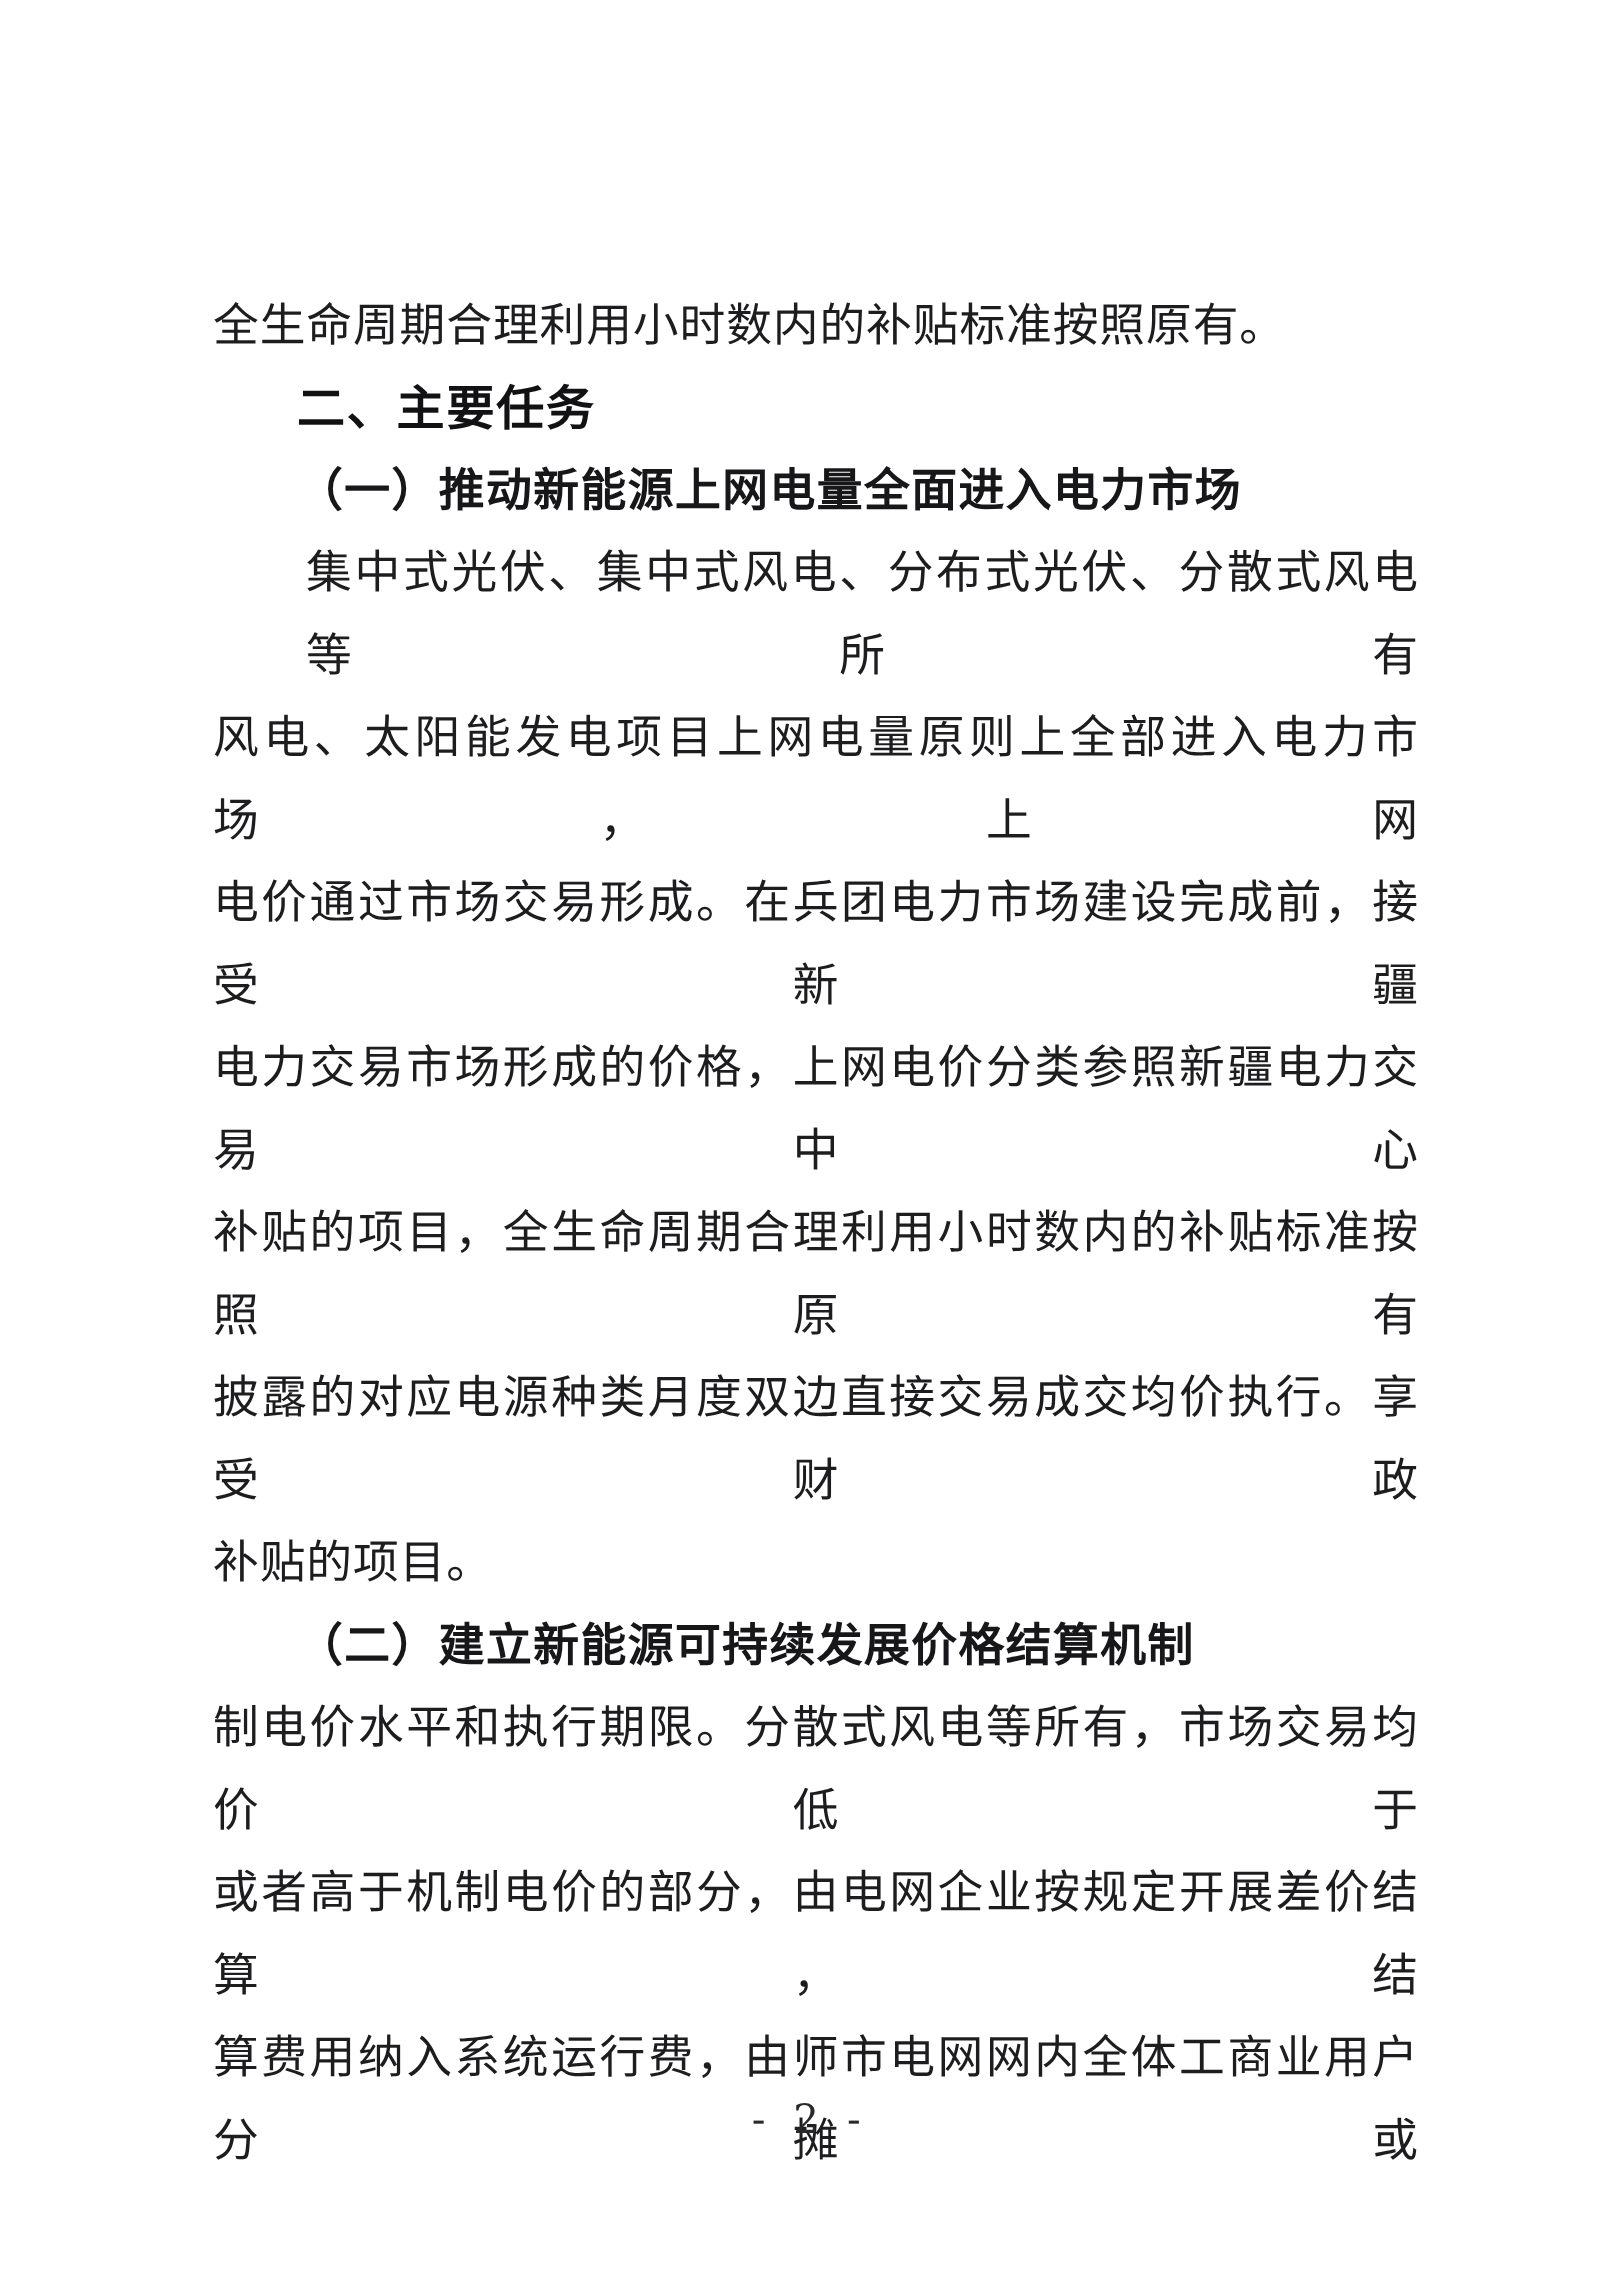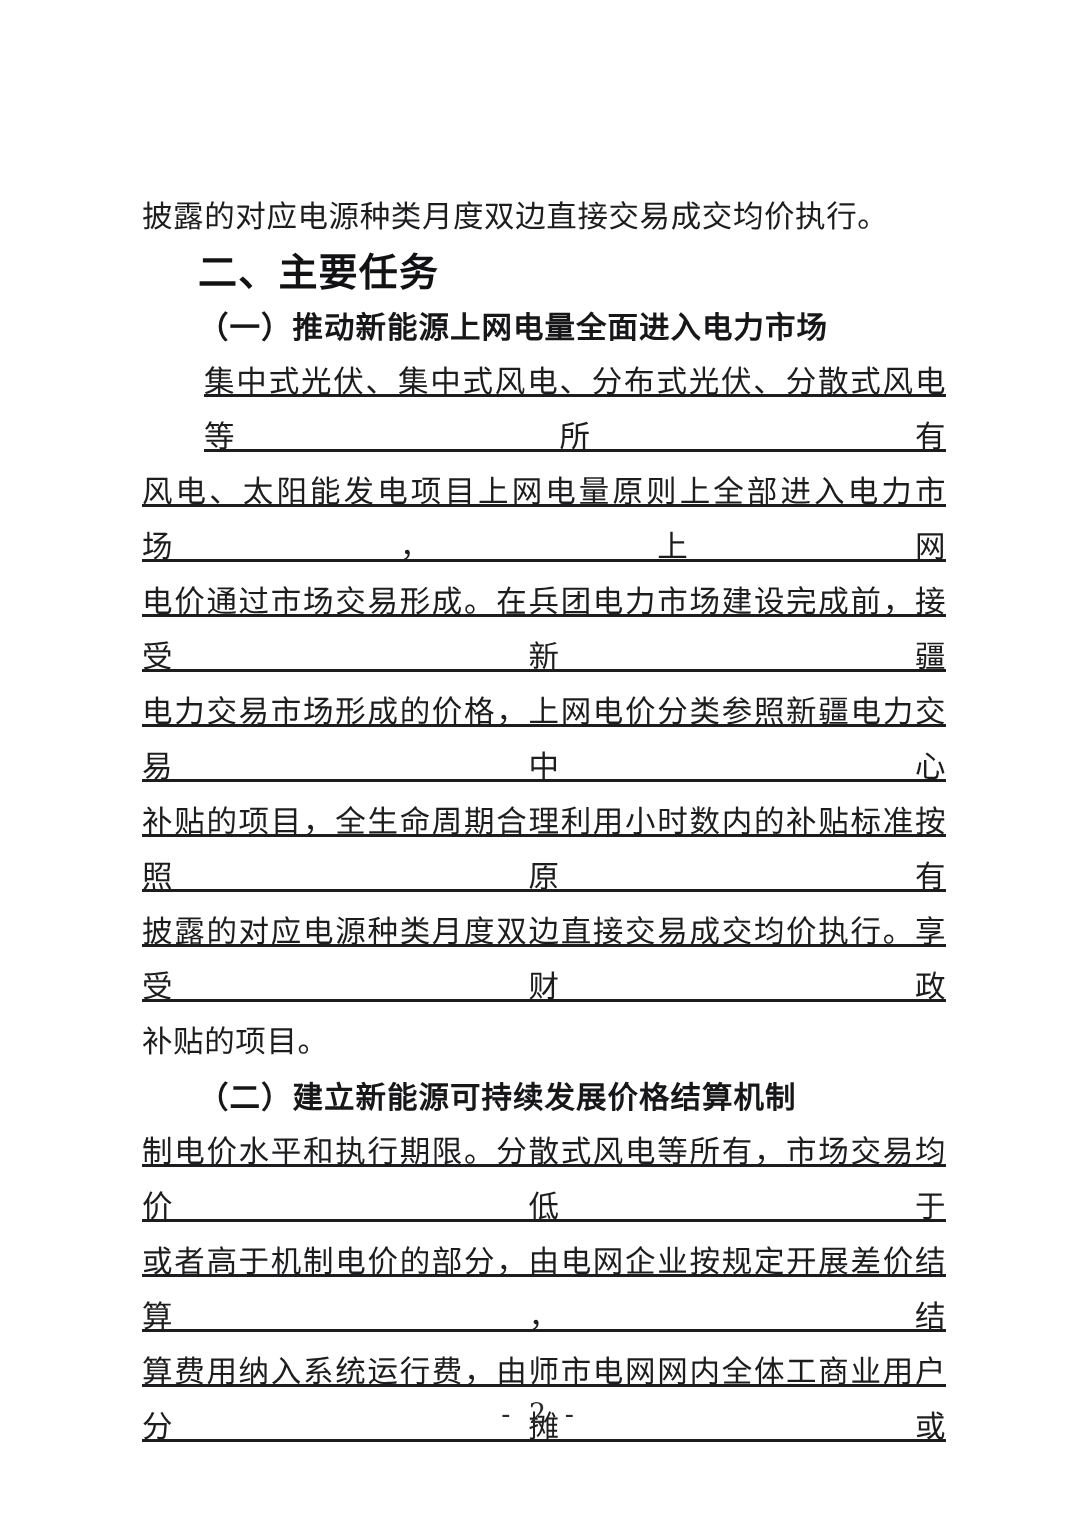--- a/index.html
+++ b/index.html
@@ -35,28 +35,27 @@
     white-space: pre;
     letter-spacing: 0.6px;
     text-rendering: geometricPrecision;
   }
 
   
   .line.justify {
     white-space: normal;
     text-align: justify;
     text-align-last: justify;
-    text-decoration: underline;
   }
 
   
   .h-section {
     font-family: "Liberation Sans", "DejaVu Sans", sans-serif;
     font-weight: 700;
-    font-size: 39px;
+    font-size: 32px;
     line-height: 55px;
     color: #121214;
     letter-spacing: 1.2px;
     white-space: pre;
   }
 
   
   .h-sub {
     font-family: "DejaVu Serif", "Liberation Serif", serif;
     font-weight: 700;
@@ -84,21 +83,21 @@
     letter-spacing: 5px;
   }
 </style>
 </head>
 <body>
 
 <div class="page">
 
   <div class="content">
 
-    <div class="line">披露的对应电源种类月度双边直接交易成交均价执行。</div>
+    <div class="line">全生命周期合理利用小时数内的补贴标准按照原有。</div>
 
     <div class="h-section ind-h">二、主要任务</div>
 
     <div class="h-sub ind-h">（一）推动新能源上网电量全面进入电力市场</div>
 
     <div class="line justify ind2">集中式光伏、集中式风电、分布式光伏、分散式风电等所有</div>
     <div class="line justify">风电、太阳能发电项目上网电量原则上全部进入电力市场，上网</div>
     <div class="line justify">电价通过市场交易形成。在兵团电力市场建设完成前，接受新疆</div>
     <div class="line justify">电力交易市场形成的价格，上网电价分类参照新疆电力交易中心</div>
     <div class="line justify">补贴的项目，全生命周期合理利用小时数内的补贴标准按照原有</div>

